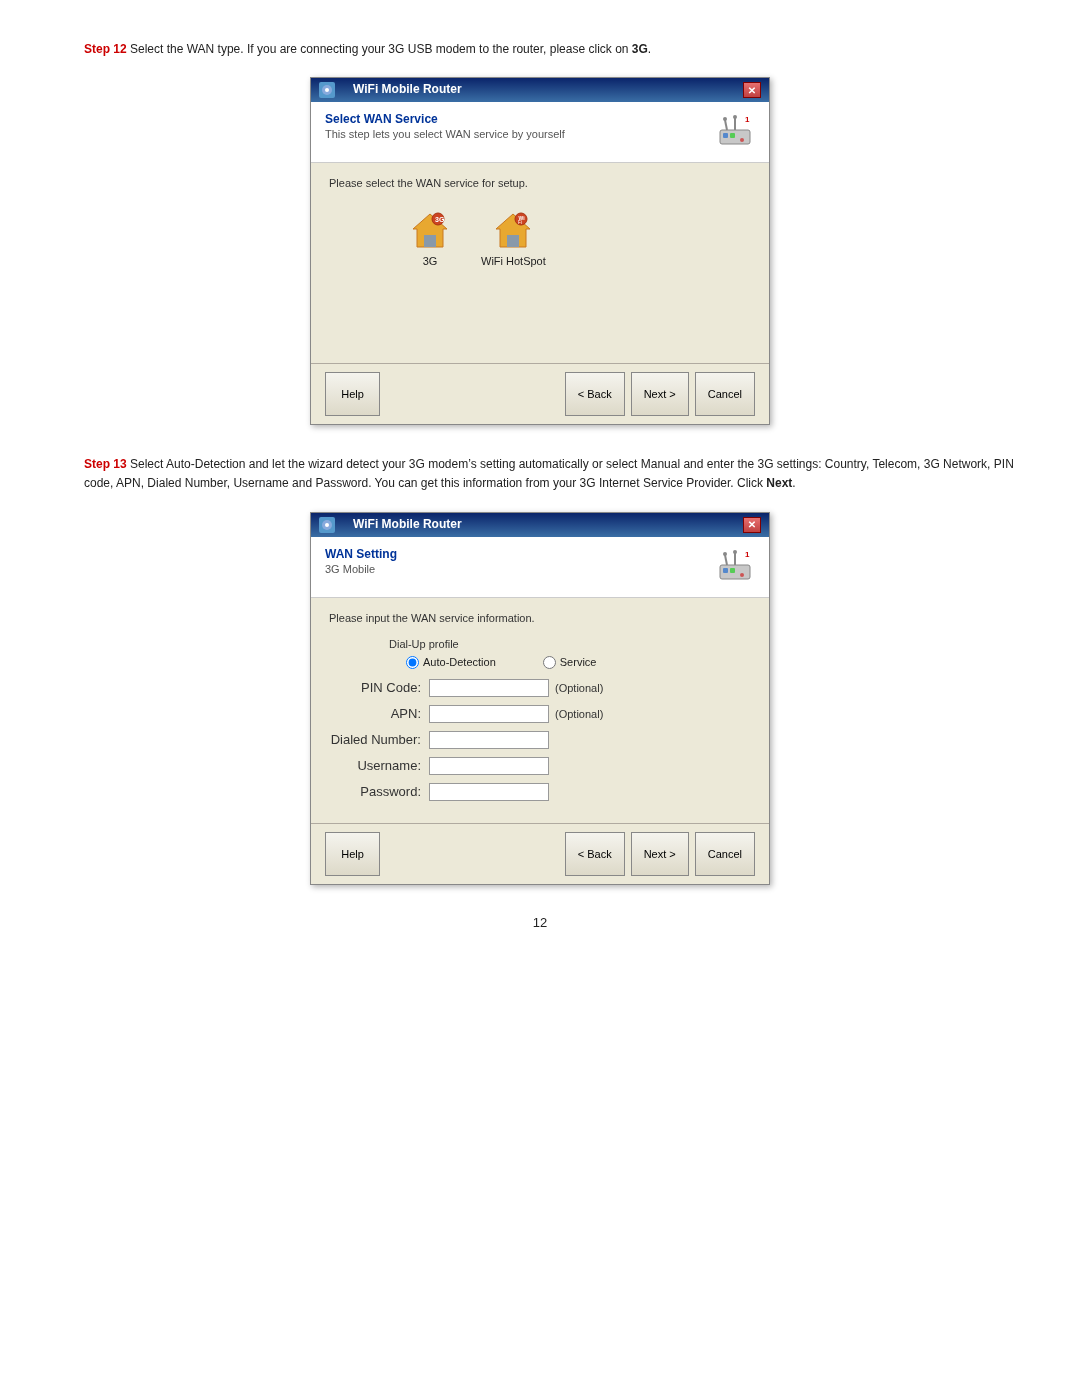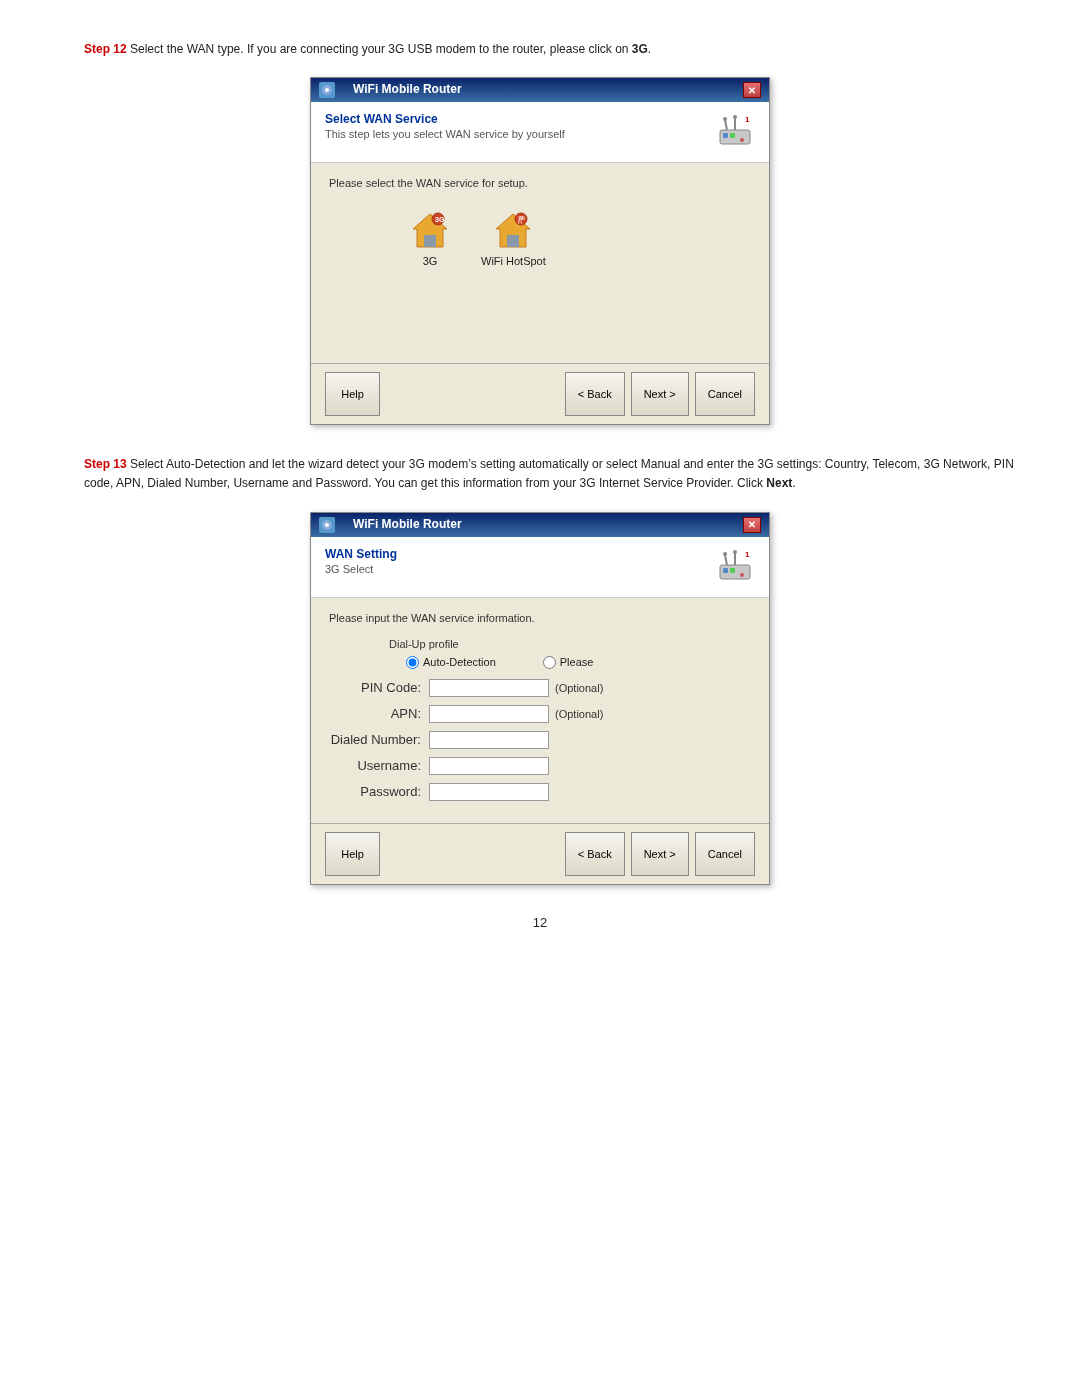--- a/index.html
+++ b/index.html
@@ -284,21 +284,21 @@
           </svg>
       </div>
       <span>WiFi Mobile Router</span>
     </div>
     <div class="close-btn">✕</div>
   </div>
 
   <div class="dialog-header">
     <div class="dialog-header-text">
       <h2>WAN Setting</h2>
-      <p>3G Select</p>
+      <p>3G Mobile</p>
     </div>
     <div class="header-icon">
       <svg width="40" height="40" viewBox="0 0 40 40">
         <rect x="5" y="18" width="30" height="14" rx="2" fill="#c8c8c8" stroke="#888" stroke-width="1"></rect>
         <rect x="8" y="21" width="5" height="5" rx="1" fill="#5588cc"></rect>
         <rect x="15" y="21" width="5" height="5" rx="1" fill="#55cc55"></rect>
         <circle cx="27" cy="28" r="2" fill="#cc5555"></circle>
         <line x1="12" y1="18" x2="10" y2="8" stroke="#888" stroke-width="2"></line>
         <line x1="20" y1="18" x2="20" y2="6" stroke="#888" stroke-width="2"></line>
         <circle cx="20" cy="5" r="2" fill="#888"></circle>
@@ -313,21 +313,21 @@
 
     <div class="dial-up-label" style="margin-bottom:6px;">Dial-Up profile</div>
 
     <div class="radio-row">
       <label class="radio-option">
         <input type="radio" name="dialup" checked="" style="">
         <span>Auto-Detection</span>
       </label>
       <label class="radio-option">
         <input type="radio" name="dialup" style="">
-        <span>Please</span>
+        <span>Service</span>
       </label>
     </div>
 
     <div class="form-row">
       <span class="form-label">PIN Code:</span>
       <input class="form-input" type="text" value="" style="">
       <span class="form-optional">(Optional)</span>
     </div>
 
     <div class="form-row">

